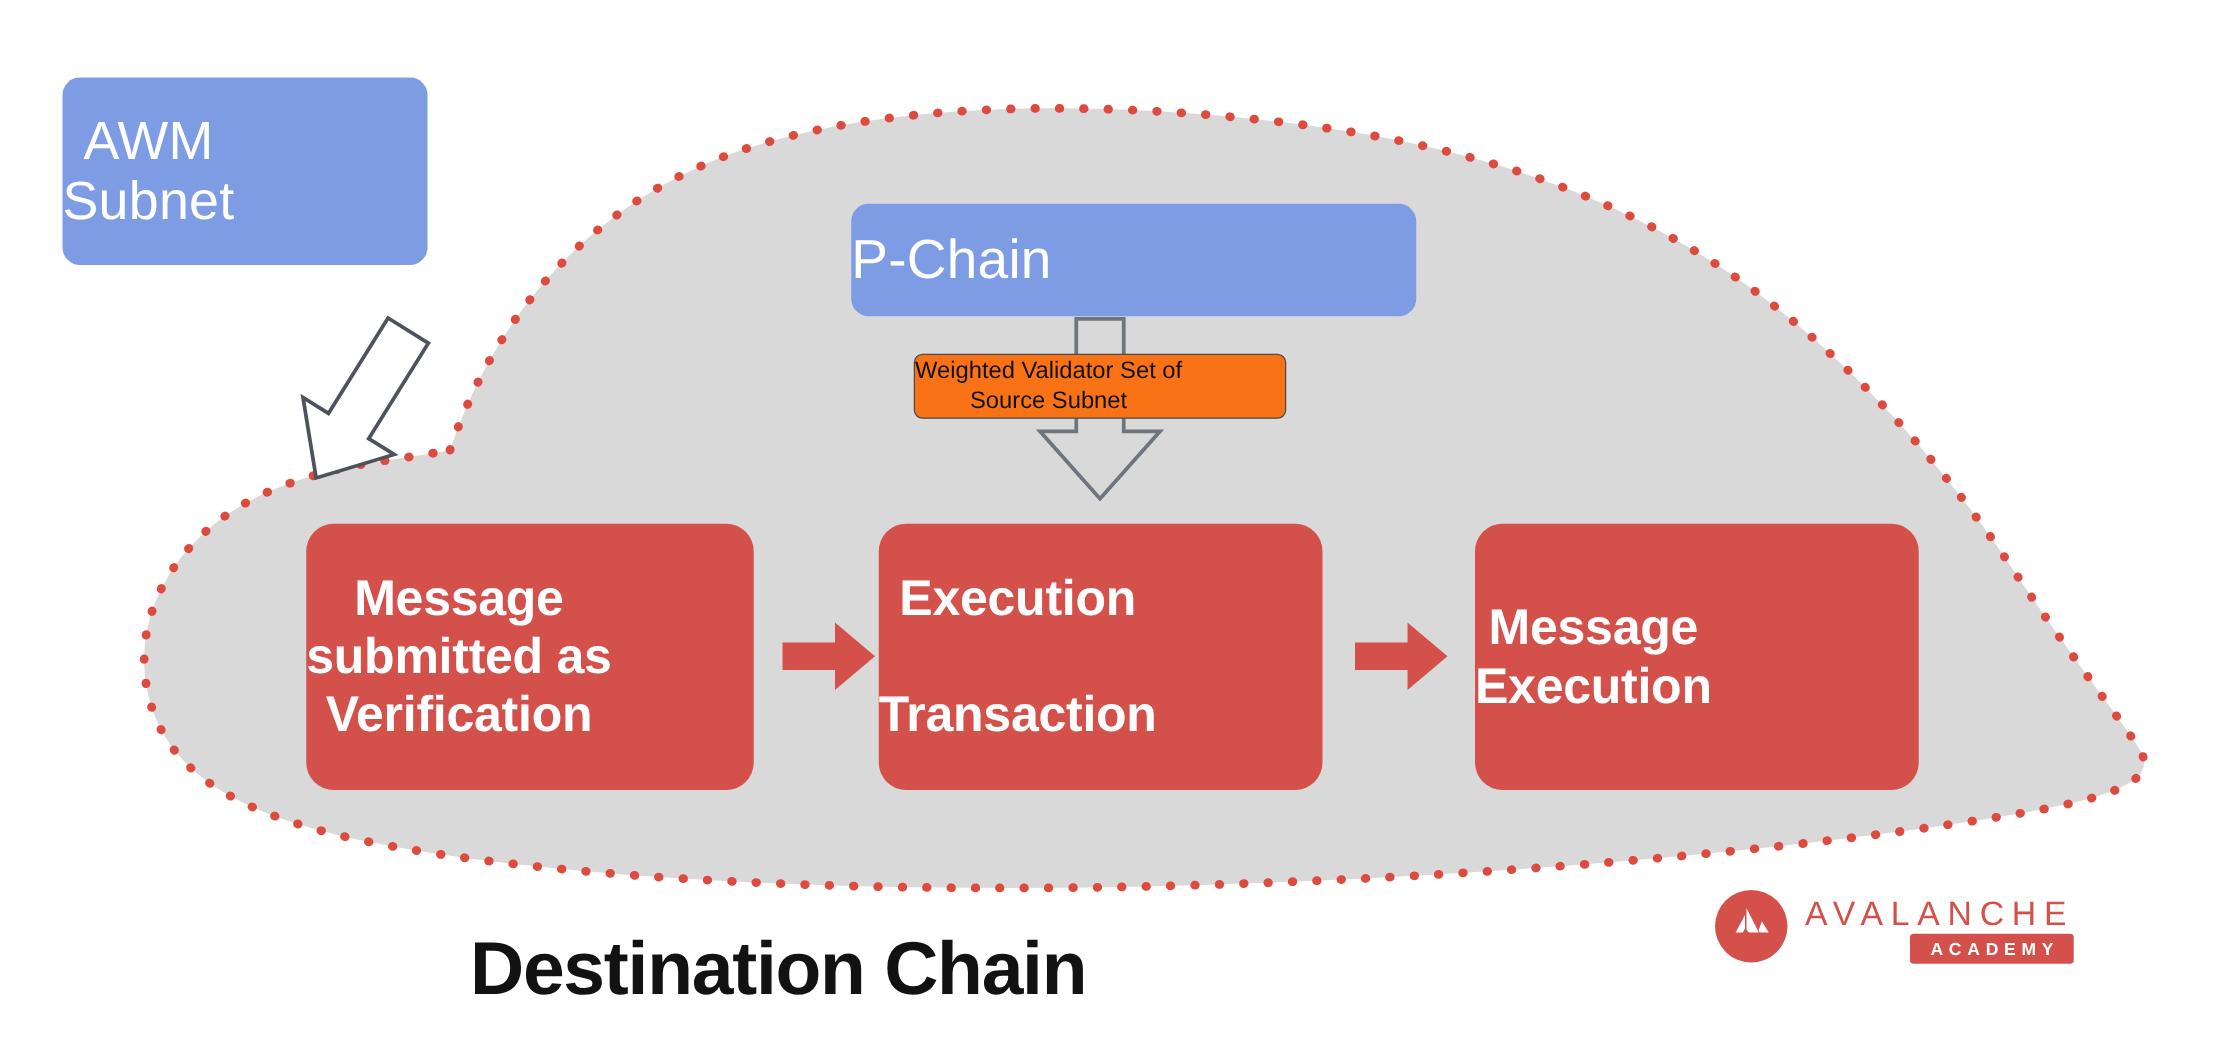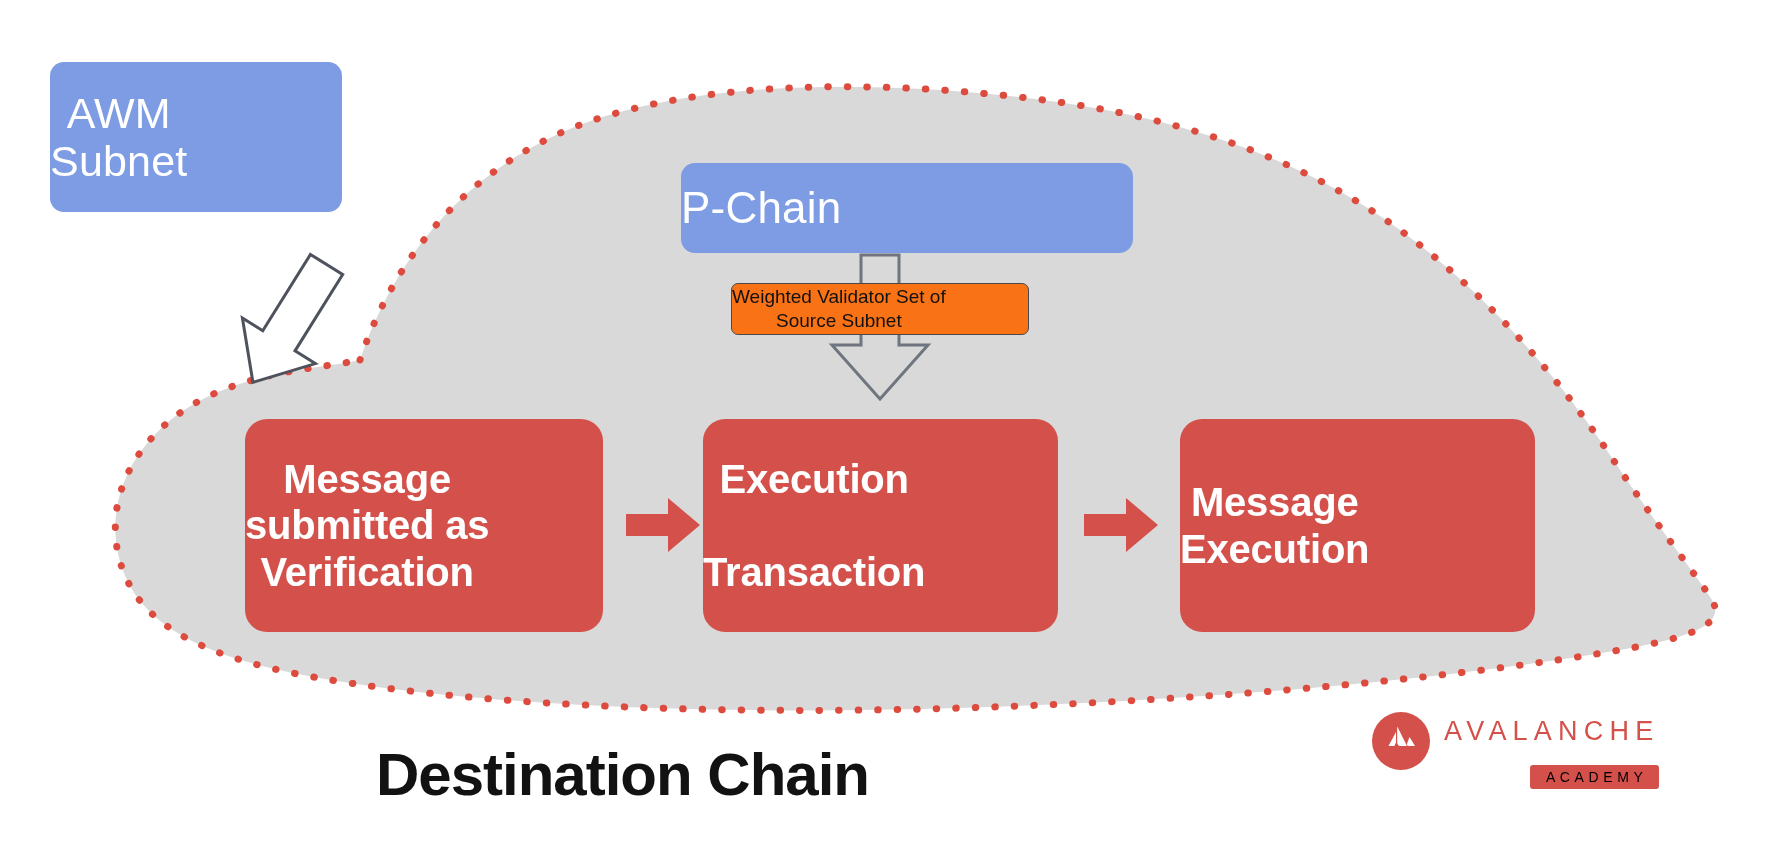--- a/index.html
+++ b/index.html
@@ -70,28 +70,28 @@
     letter-spacing:-1px;
   }
 
   
   #logo{
     position:absolute;left:1372px;top:712px;width:290px;height:80px;
     display:flex;align-items:flex-start;gap:14px;
   }
   #logo-mark{width:58px;height:58px;border-radius:50%;background:#d4514b;position:relative;flex:0 0 auto;}
   #logo-mark svg{position:absolute;left:12px;top:14px;}
-  #logo-text{display:flex;flex-direction:column;gap:20px;padding-top:6px;}
+  #logo-text{display:flex;flex-direction:column;gap:2px;padding-top:6px;}
   #logo-wordmark{
     color:#d4514b;font-size:27px;letter-spacing:6.2px;font-weight:400;line-height:1;
   }
   #logo-academy{
     align-self:flex-end;
-    background:#d4514b;color:#000000;
-    font-size:14px;letter-spacing:4.6px;font-weight:400;
+    background:#d4514b;color:#ffffff;
+    font-size:14px;letter-spacing:4.6px;font-weight:700;
     padding:5px 12px 5px 16px;border-radius:3px;line-height:1;
   }
 </style>
 </head>
 <body>
 
 <div id="stage">
 
   <svg id="blob-svg" viewBox="0 0 1792 848" xmlns="http://www.w3.org/2000/svg">
     <path id="blob-path" d="M 360,360

